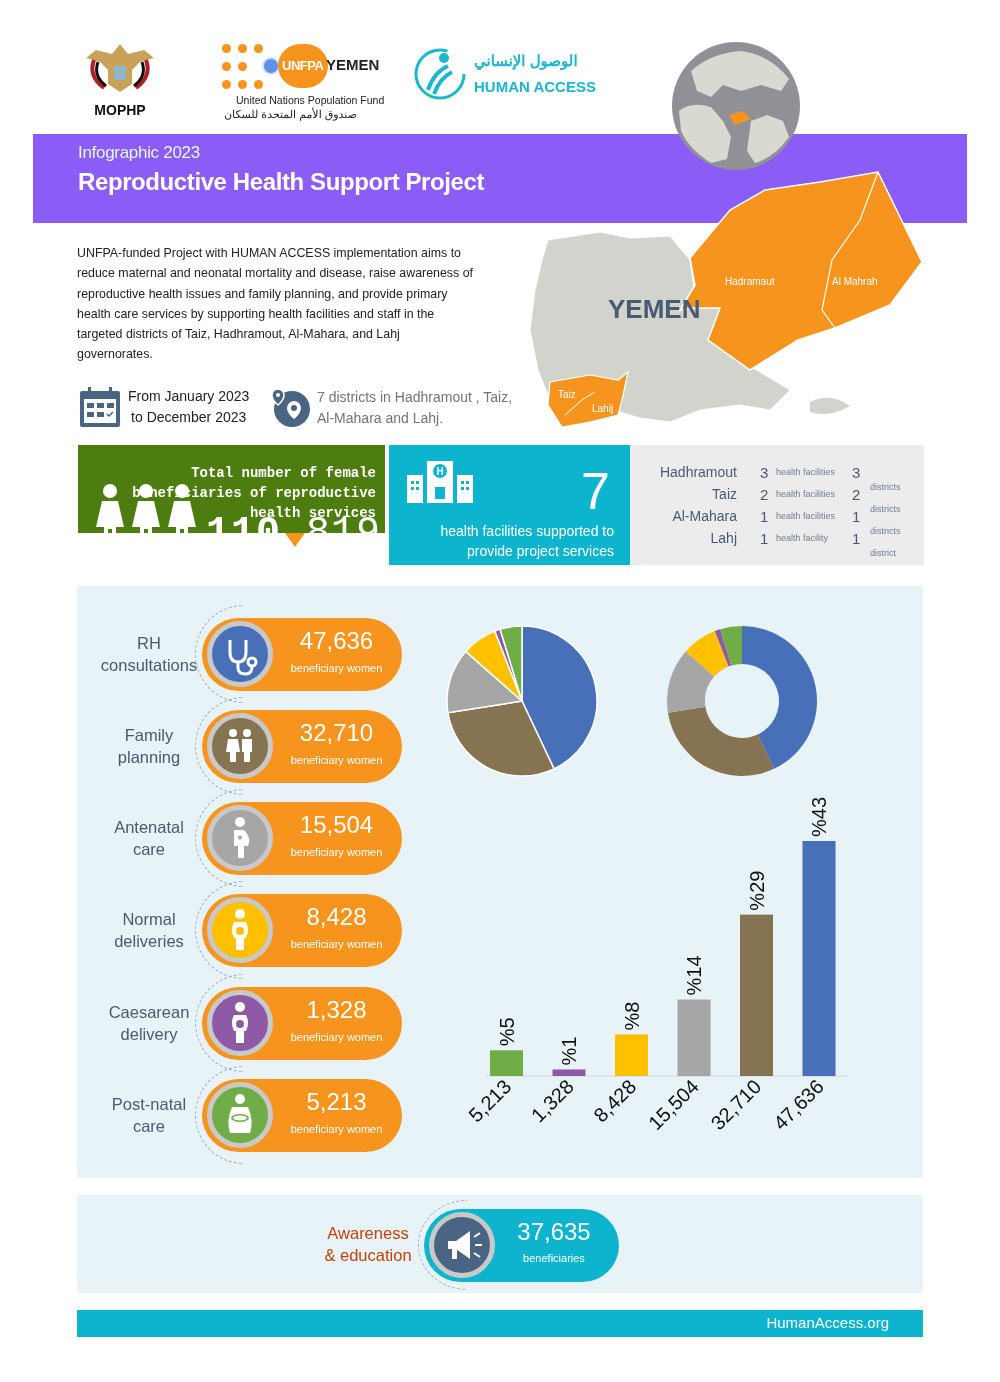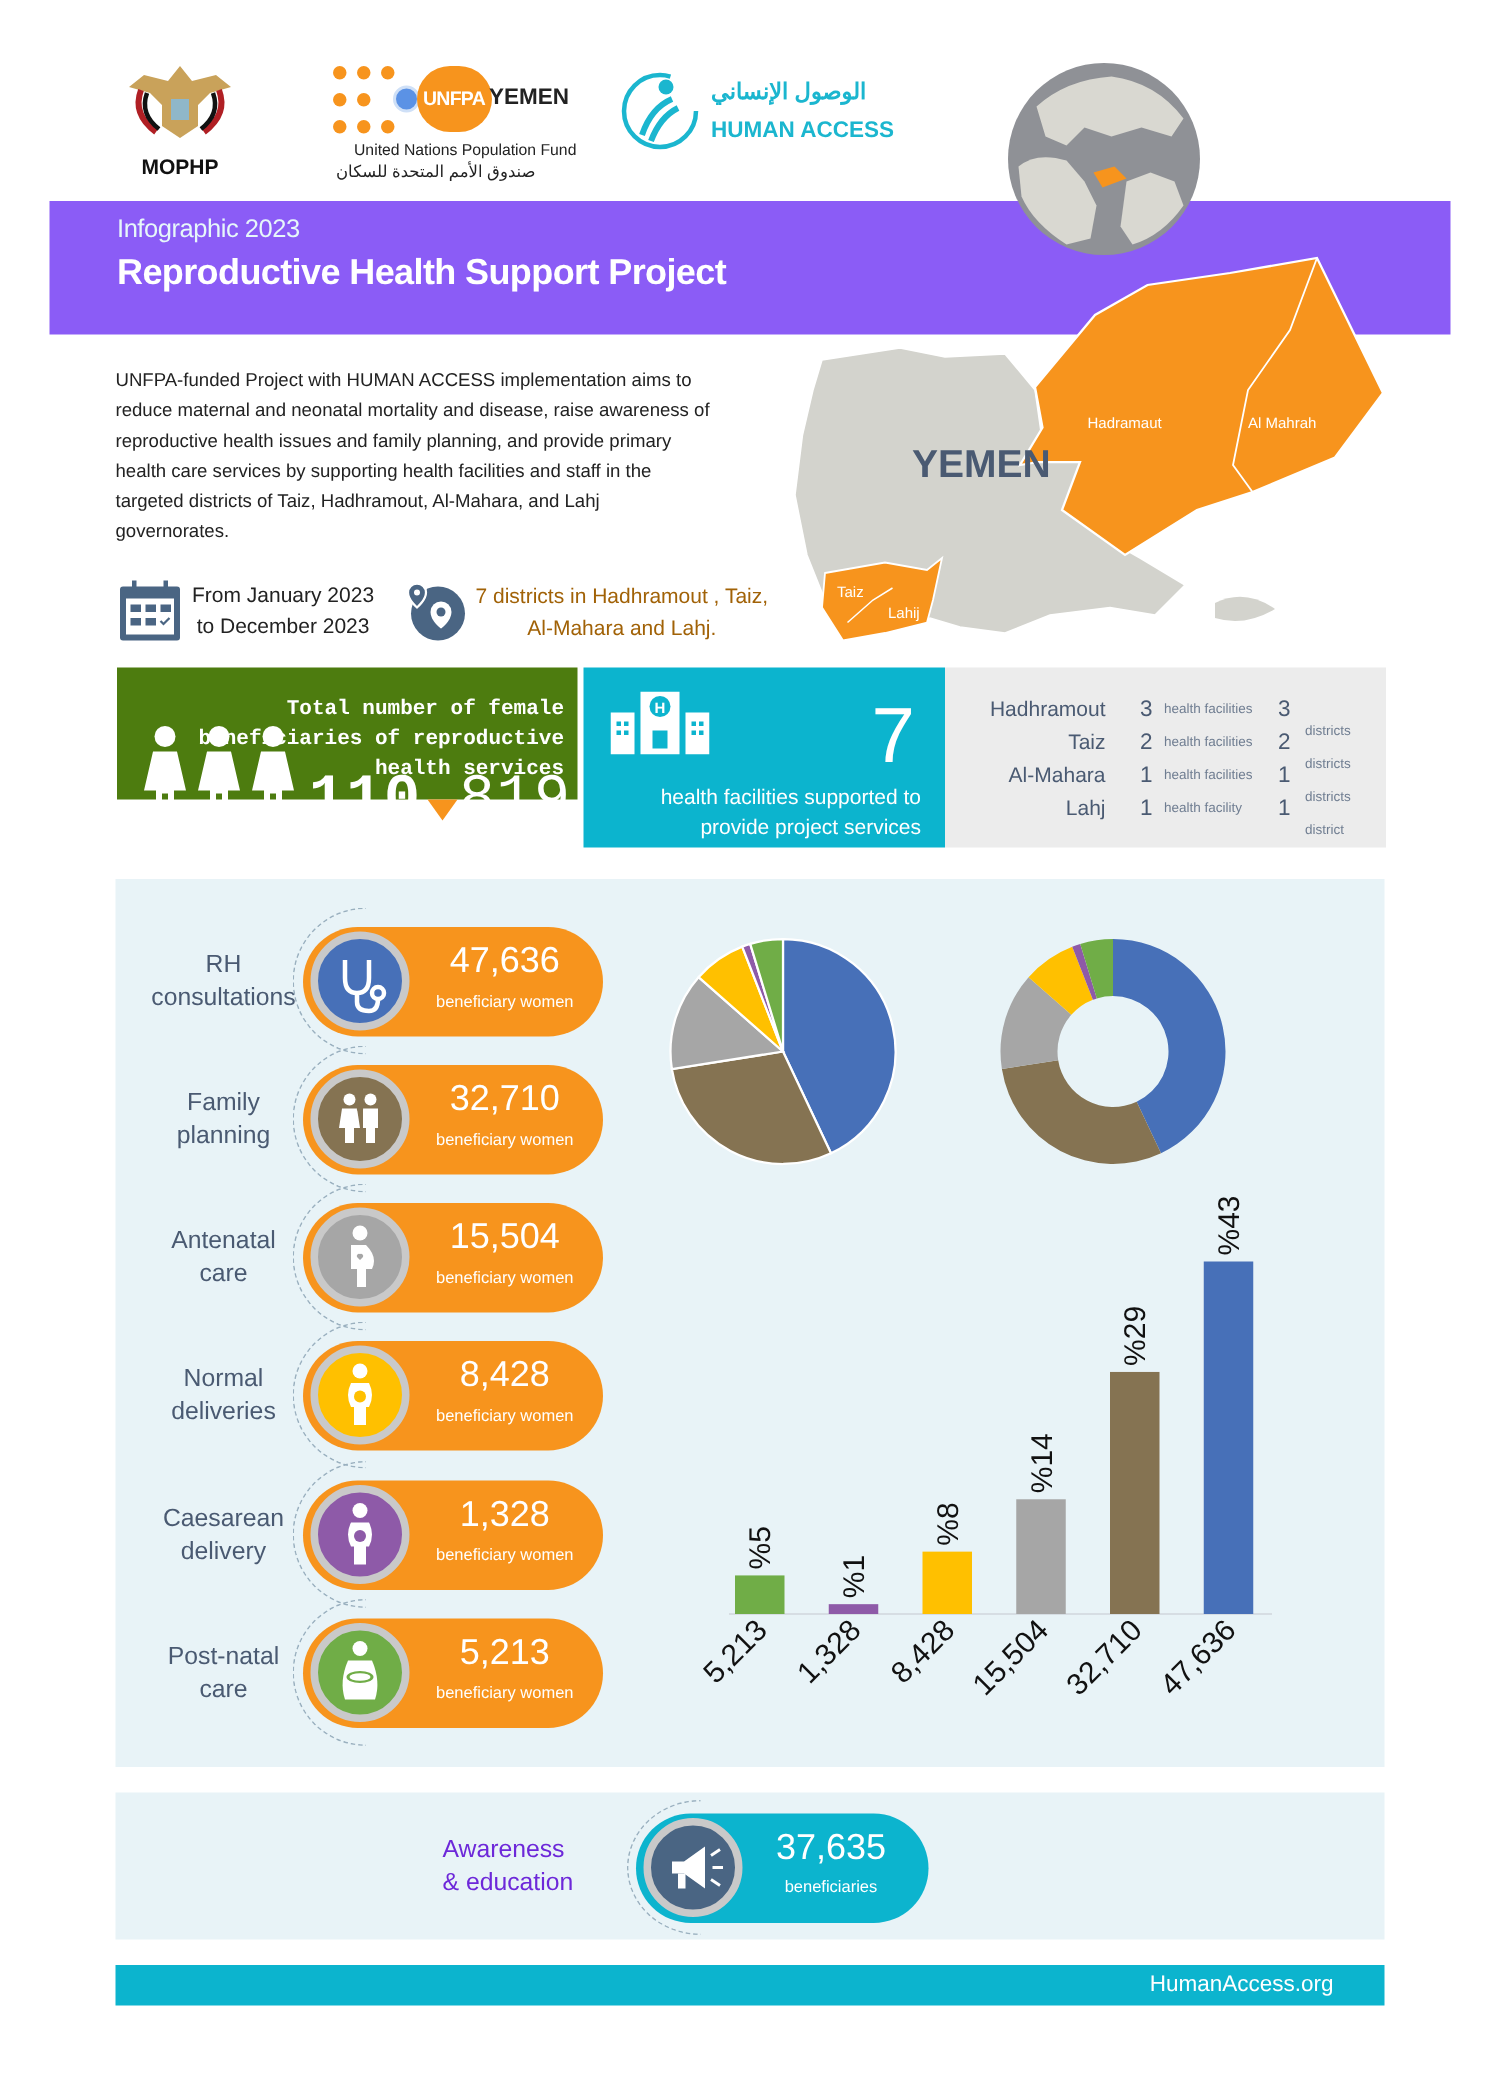--- a/index.html
+++ b/index.html
@@ -34,21 +34,21 @@
   
   .intro { left: 77px; top: 243px; width: 400px; font-size: 12.4px; line-height: 20.3px; color: #222; }
 
   
   .map { left: 520px; top: 160px; width: 460px; height: 280px; }
 
   
   .cal { left: 78px; top: 385px; width: 44px; height: 44px; }
   .date-txt { left: 128px; top: 386px; font-size: 14px; line-height: 21px; color: #222; text-align: center; }
   .pin { left: 268px; top: 385px; width: 44px; height: 44px; }
-  .dist-txt { left: 317px; top: 387px; font-size: 14px; line-height: 21px; color: #a16207; text-align: center; }
+  .dist-txt { left: 317px; top: 387px; font-size: 14px; line-height: 21px; color: #737373; }
 
   
   .total-box { left: 78px; top: 445px; width: 307px; height: 88px; background: #4d7c0f; font-family: Liberation Mono, monospace; }
   .total-box .cap { position: absolute; right: 9px; top: 18px; width: 260px; font-size: 14px; font-weight: bold; color: #fff; line-height: 20px; text-align: right; }
   .total-box .num { position: absolute; left: 128px; top: 66px; font-size: 40px; color: #fff; letter-spacing: 1px; }
   .total-box .num b { font-weight: bold; }
   .total-box .arrow { position: absolute; left: 207px; bottom: -14px; width: 0; height: 0; border-left: 10px solid transparent; border-right: 10px solid transparent; border-top: 14px solid #f7941d; }
   .women { position: absolute; left: 14px; top: 38px; width: 108px; height: 70px; }
 
   .fac-box { left: 389px; top: 445px; width: 241px; height: 120px; background: #0cb4ce; }
@@ -76,21 +76,21 @@
   .svc .val { position: absolute; left: 196px; top: 12px; width: 127px; text-align: center; font-size: 24px; color: #fff; }
   .svc .unit { position: absolute; left: 196px; top: 47px; width: 127px; text-align: center; font-size: 11px; color: #fff; }
 
   
   .pie { left: 445px; top: 624px; width: 154px; height: 154px; }
   .donut { left: 665px; top: 624px; width: 154px; height: 154px; }
   .bars { left: 468px; top: 786px; width: 400px; height: 360px; }
 
   
   .aw-panel { left: 77px; top: 1195px; width: 846px; height: 98px; background: #e8f3f7; }
-  .aw-label { left: 295px; top: 1222px; width: 112px; font-size: 16.5px; line-height: 22px; color: #6d28d9; text-align: left; }
+  .aw-label { left: 312px; top: 1222px; width: 112px; font-size: 16.5px; line-height: 22px; color: #c2410c; text-align: center; }
   .aw-ring { left: 418px; top: 1200px; width: 98px; height: 90px; border-radius: 50%; border: 1px dashed #9ab0bf; clip-path: inset(0 50% 0 0); }
   .aw-pill { left: 424px; top: 1209px; width: 195px; height: 73px; border-radius: 37px; background: #0cb4ce; }
   .aw-icirc { left: 429px; top: 1212px; width: 66px; height: 66px; border-radius: 50%; border: 5px solid #c9c9c9; background: #4a6583; }
   .aw-val { left: 495px; top: 1218px; width: 118px; text-align: center; font-size: 24px; color: #fff; }
   .aw-unit { left: 495px; top: 1252px; width: 118px; text-align: center; font-size: 11px; color: #fff; }
 
   
   .footer { left: 77px; top: 1310px; width: 846px; height: 27px; background: #0cb4ce; }
   .footer span { position: absolute; right: 34px; top: 4px; font-size: 15px; color: #fff; }
 </style>

